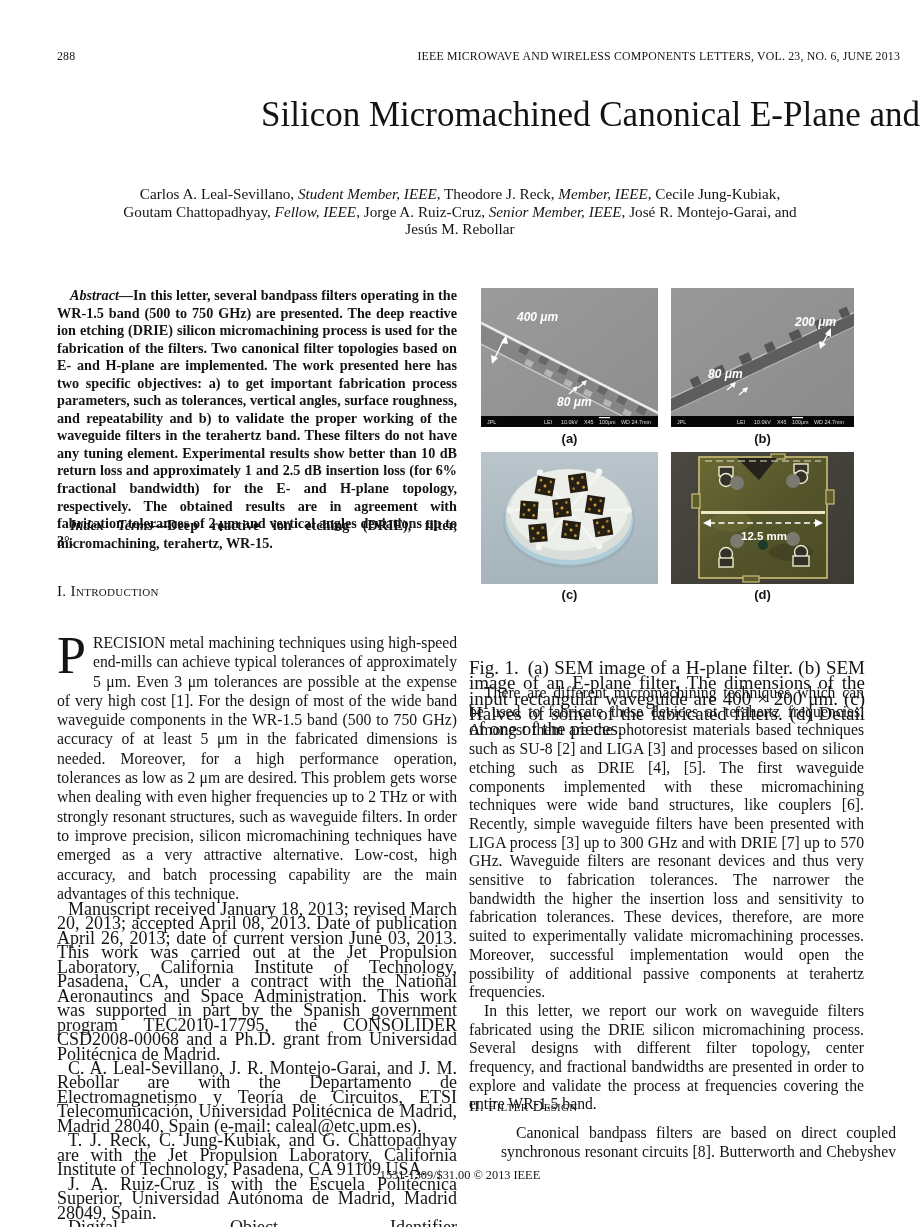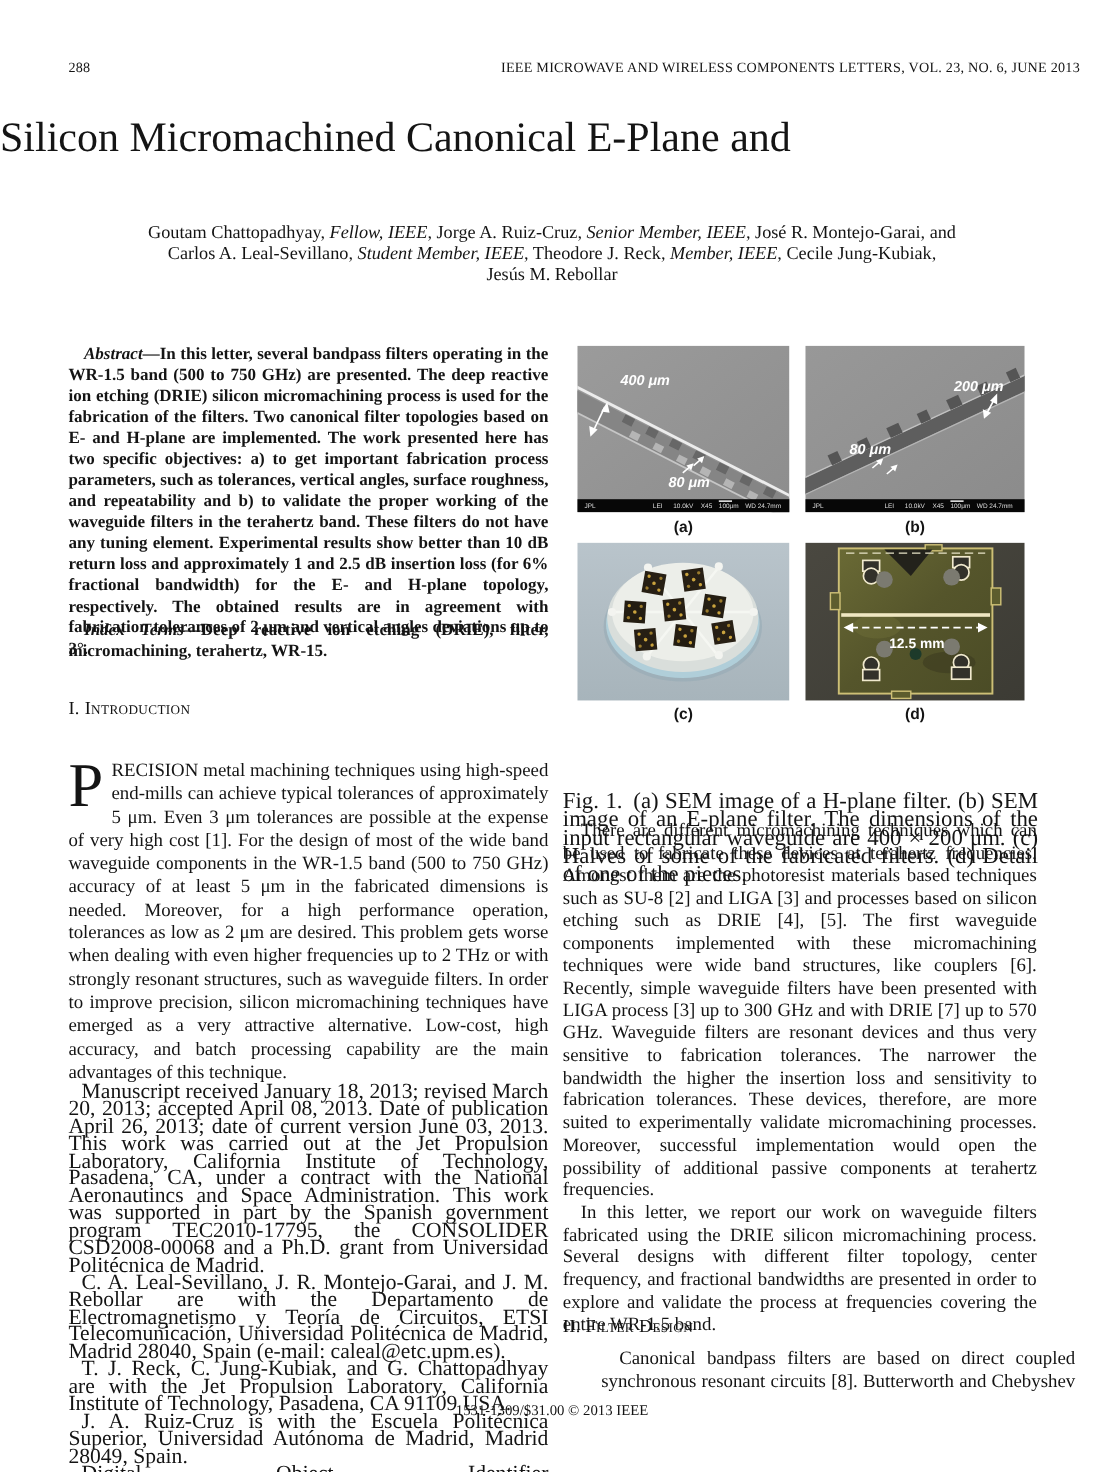--- a/index.html
+++ b/index.html
@@ -11,21 +11,21 @@
   }
   .abs{position:absolute;}
   .it{font-style:italic;}
 
   
   .hdr{top:49px; font-size:11.8px; letter-spacing:.2px;}
   #hdr-left{left:57px;}
   #hdr-right{right:56px; text-align:center;}
 
   
-  .title-block{top:86px; left:0; width:920px; text-align:left;
+  .title-block{top:86px; left:0; width:920px; text-align:right;
     font-size:35px; line-height:57px; font-weight:400;}
   .authors-block{top:185px; left:70px; width:780px; text-align:center;
     font-size:15.2px; line-height:17.5px;}
 
   
   .abstract{left:57px; top:287px; width:400px;}
   .abstract p, .indexterms p{
     margin:0; font-weight:bold; font-size:14.2px; line-height:17.55px;
     text-align:justify; text-indent:13px;}
   .indexterms{left:57px; top:517px; width:400px;}
@@ -74,22 +74,22 @@
 <div class="page">
 
   <div class="abs hdr" id="hdr-left">288</div>
   <div class="abs hdr" id="hdr-right">IEEE MICROWAVE AND WIRELESS COMPONENTS LETTERS, VOL. 23, NO. 6, JUNE 2013</div>
 
   <div class="abs title-block">
     <div>Silicon Micromachined Canonical E-Plane and</div>
   </div>
 
   <div class="abs authors-block">
+    <div><span>Carlos A. Leal-Sevillano, </span><span class="it">Student Member, IEEE</span><span>,  Theodore J. Reck, </span><span class="it">Member, IEEE</span><span>,  Cecile Jung-Kubiak,</span></div>
     <div><span>Goutam Chattopadhyay, </span><span class="it">Fellow, IEEE</span><span>,  Jorge A. Ruiz-Cruz, </span><span class="it">Senior Member, IEEE</span><span>,  José R. Montejo-Garai, and</span></div>
-    <div><span>Carlos A. Leal-Sevillano, </span><span class="it">Student Member, IEEE</span><span>,  Theodore J. Reck, </span><span class="it">Member, IEEE</span><span>,  Cecile Jung-Kubiak,</span></div>
     <div><span>Jesús M. Rebollar</span></div>
   </div>
 
   <div class="abs abstract">
     <p><span class="it">Abstract—</span><span>In this letter, several bandpass filters operating in the WR-1.5 band (500 to 750 GHz) are presented. The deep reactive ion etching (DRIE) silicon micromachining process is used for the fabrication of the filters. Two canonical filter topologies based on E- and H-plane are implemented. The work presented here has two specific objectives: a) to get important fabrication process parameters, such as tolerances, vertical angles, surface roughness, and repeatability and b) to validate the proper working of the waveguide filters in the terahertz band. These filters do not have any tuning element. Experimental results show better than 10 dB return loss and approximately 1 and 2.5 dB insertion loss (for 6% fractional bandwidth) for the E- and H-plane topology, respectively. The obtained results are in agreement with fabrication tolerances of 2 μm and vertical angles deviations up to 3°.</span></p>
   </div>
 
   <div class="abs indexterms">
     <p><span class="it">Index Terms—</span><span>Deep reactive ion etching (DRIE), filter, micromachining, terahertz, WR-15.</span></p>
   </div>

